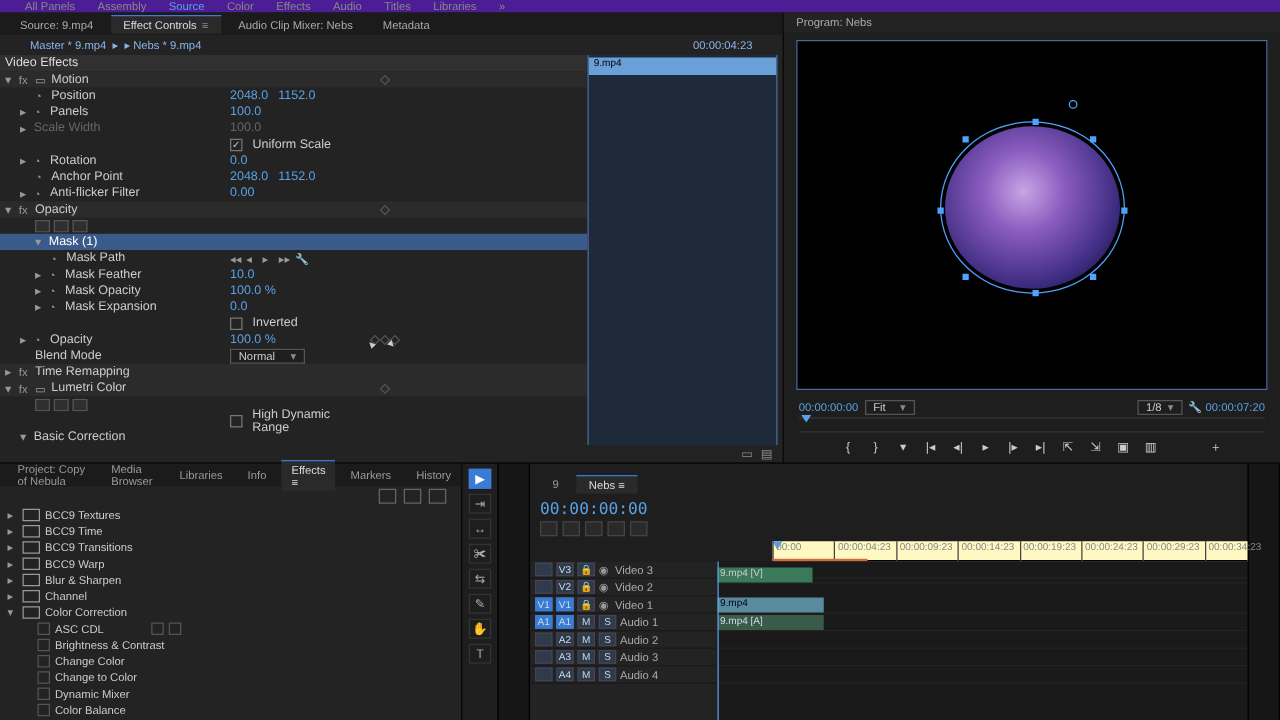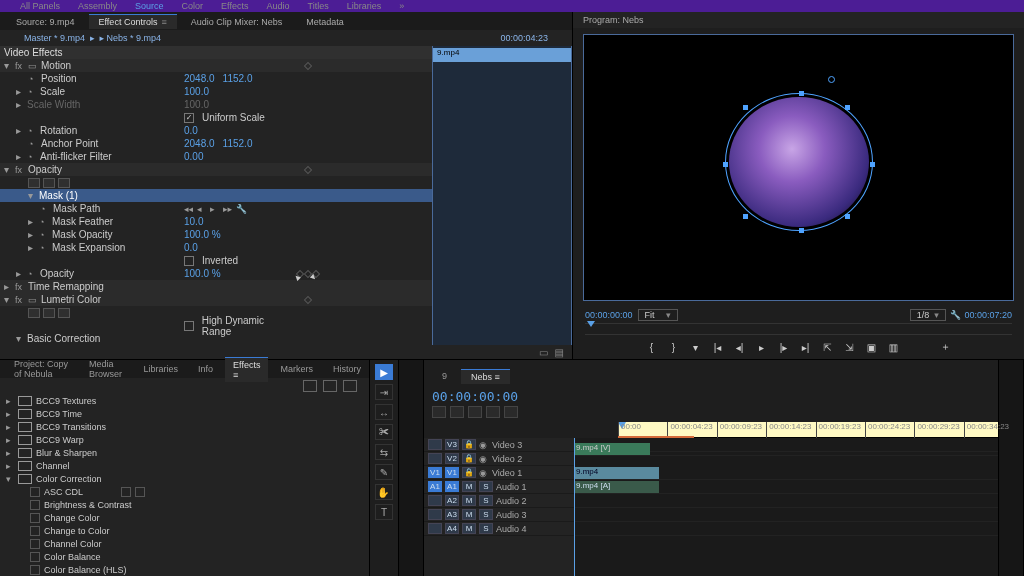--- a/index.html
+++ b/index.html
@@ -6,21 +6,21 @@
   html, body { width: 1024px; height: 576px; background: #1a1a1a; color: #ccc; font-size: 10px; overflow: hidden; }
   .root { display: flex; flex-direction: column; width: 100%; height: 100%; }
 
   
   .menubar { height: 14px; background: #4c1d95; display: flex; gap: 18px; padding: 0 20px; align-items: center; justify-content: flex-start; color: #888; font-size: 9px; }
   .menubar span { cursor: pointer; }
   .menubar .active { color: #5aa0e6; }
 
   
   .upper { display: flex; height: 360px; }
-  .ec-panel { width: 573px; display: flex; flex-direction: column; border-right: 1px solid #000; }
+  .ec-panel { width: 627px; display: flex; flex-direction: column; border-right: 1px solid #000; }
   .ec-tabs { height: 18px; background: #1b1b1b; display: flex; align-items: center; padding-left: 6px; gap: 4px; }
   .ec-tabs .tab { padding: 2px 10px; font-size: 9px; color: #aaa; border-top: 1px solid transparent; cursor: pointer; }
   .ec-tabs .tab.sel { background: #2a2a2a; color: #ddd; border-top: 1px solid #3a7bd5; }
   .ec-tabs .tab .close { margin-left: 4px; color: #888; }
   .ec-sub { height: 16px; background: #232323; display: flex; align-items: center; justify-content: space-between; padding: 0 24px; font-size: 9px; color: #8ab4e8; }
   .ec-sub .crumbs span { color: #8ab4e8; }
   .ec-sub .time { display: flex; gap: 12px; color: #8ab4e8; }
   .ec-body { flex: 1; background: #232323; overflow: hidden; display: flex; }
   .ec-tree { width: 100%; }
   .ec-row { display: flex; align-items: center; height: 13px; padding-left: 4px; }
@@ -167,21 +167,21 @@
               <div class="vals">
                 <span class="val">2048.0</span>
                 <span class="val">1152.0</span>
               </div>
               <div class="kf"></div>
             </div>
           <div class="ec-row">
               <div class="lbl ind1">
                 <span class="twirl">▸</span>
                 <span class="ic">◔</span>
-                <span>Scale</span>
+                <span>Panels</span>
               </div>
               <div class="vals">
                 <span class="val">100.0</span>
               </div>
             </div>
           <div class="ec-row">
               <div class="lbl ind1">
                 <span class="twirl">▸</span>
                 <span style="color:#666">Scale Width</span>
               </div>
@@ -307,20 +307,28 @@
                 <span class="ic">◔</span>
                 <span>Opacity</span>
               </div>
               <div class="vals">
                 <span class="val">100.0 %</span>
               </div>
               <div class="kf">
                 <span>◂</span>
                 <span></span>
                 <span>▸</span>
+              </div>
+            </div>
+          <div class="ec-row">
+              <div class="lbl ind2">
+                <span>Blend Mode</span>
+              </div>
+              <div class="vals">
+                <span class="dropdown">Normal</span>
               </div>
             </div>
 
           <div class="ec-row group">
               <div class="lbl">
                 <span class="twirl">▸</span>
                 <span class="ic">fx</span>
                 <span>Time Remapping</span>
               </div>
             </div>
@@ -472,21 +480,21 @@
         <div class="item ind2">
             <span class="box"></span>
             <span>Change Color</span>
           </div>
         <div class="item ind2">
             <span class="box"></span>
             <span>Change to Color</span>
           </div>
         <div class="item ind2">
             <span class="box"></span>
-            <span>Channel Color</span>
+            <span>Dynamic Mixer</span>
           </div>
         <div class="item ind2">
             <span class="box"></span>
             <span>Color Balance</span>
           </div>
         <div class="item ind2">
             <span class="box"></span>
             <span>Color Balance (HLS)</span>
           </div>
 

